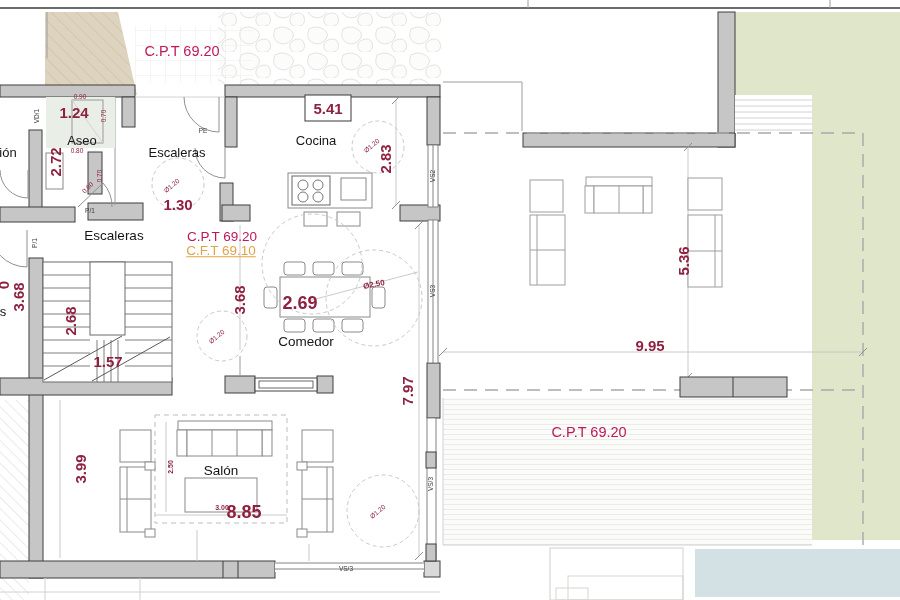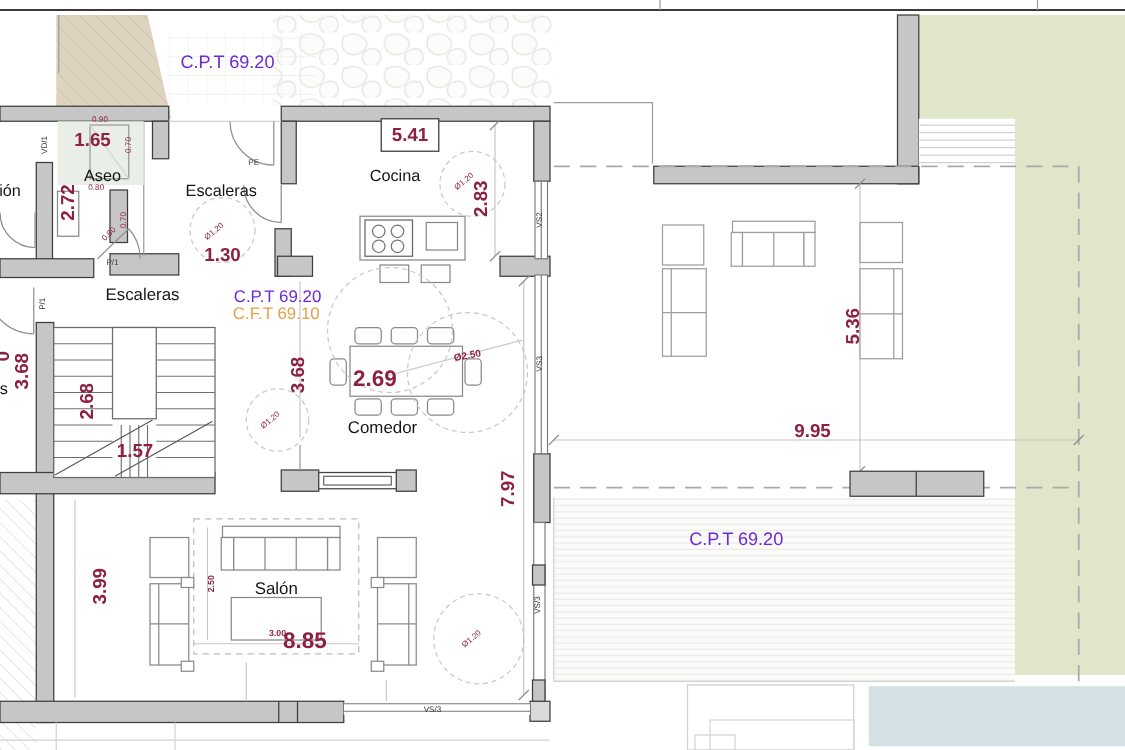--- a/index.html
+++ b/index.html
@@ -26,22 +26,22 @@
   .ramp-fill{fill:var(--c-ramp,#ded3bf);}
   
   .t{position:absolute;transform:translate(-50%,-50%);white-space:nowrap;line-height:1;color:#1c1c1c;}
   .r{transform:translate(-50%,-50%) rotate(-90deg);}
   .dim{color:var(--c-dim,#8e2140);font-size:15px;font-weight:600;}
   .big{font-size:18px;}
   .sm{font-size:7px;font-weight:600;}
   .tiny{font-size:6.5px;font-weight:400;}
   .room{font-size:13px;color:#151515;}
   .room2{font-size:13.5px;color:#151515;}
-  .cpt{font-size:14.5px;color:#6d28d9;}
-  .cft{color:var(--c-cft,#e2a24a);}
+  .cpt{font-size:14.5px;color:#be185d;}
+  .cft{color:var(--c-cft,#e2a24a);text-decoration:underline;}
   .tag{font-size:6.5px;color:#3a3a3a;}
 </style>
 </head>
 <body>
 
 <div class="stage">
 <svg width="900" height="600" viewBox="0 0 900 600">
   <defs>
     <pattern id="hb" width="9" height="9" patternUnits="userSpaceOnUse" patternTransform="rotate(-45)">
       <rect width="9" height="9" class="ramp-fill"></rect>
@@ -306,21 +306,21 @@
   <div class="t cpt" style="left:589px;top:432px">C.P.T 69.20</div>
 
   <div class="t room" style="left:82px;top:140px">Aseo</div>
   <div class="t room" style="left:177px;top:152px">Escaleras</div>
   <div class="t room" style="left:316px;top:140px">Cocina</div>
   <div class="t room2" style="left:114px;top:236px">Escaleras</div>
   <div class="t room2" style="left:306px;top:342px">Comedor</div>
   <div class="t room2" style="left:221px;top:471px">Salón</div>
   <div class="t room" style="left:8px;top:152px">ión</div>
 
-  <div class="t dim" style="left:74px;top:112px">1.65</div>
+  <div class="t dim" style="left:74px;top:112px">1.24</div>
   <div class="t dim r" style="left:55px;top:162px">2.72</div>
   <div class="t dim" style="left:178px;top:204px">1.30</div>
   <div class="t dim" style="left:328px;top:108px">5.41</div>
   <div class="t dim r" style="left:385px;top:159px">2.83</div>
   <div class="t dim r" style="left:18px;top:297px">3.68</div>
   <div class="t dim r" style="left:70px;top:321px">2.68</div>
   <div class="t dim" style="left:108px;top:361px">1.57</div>
   <div class="t dim r" style="left:239px;top:300px">3.68</div>
   <div class="t dim big" style="left:300px;top:303px">2.69</div>
   <div class="t dim" style="left:374px;top:285px;font-size:8px;transform:translate(-50%,-50%) rotate(-11deg)">Ø2.50</div>

